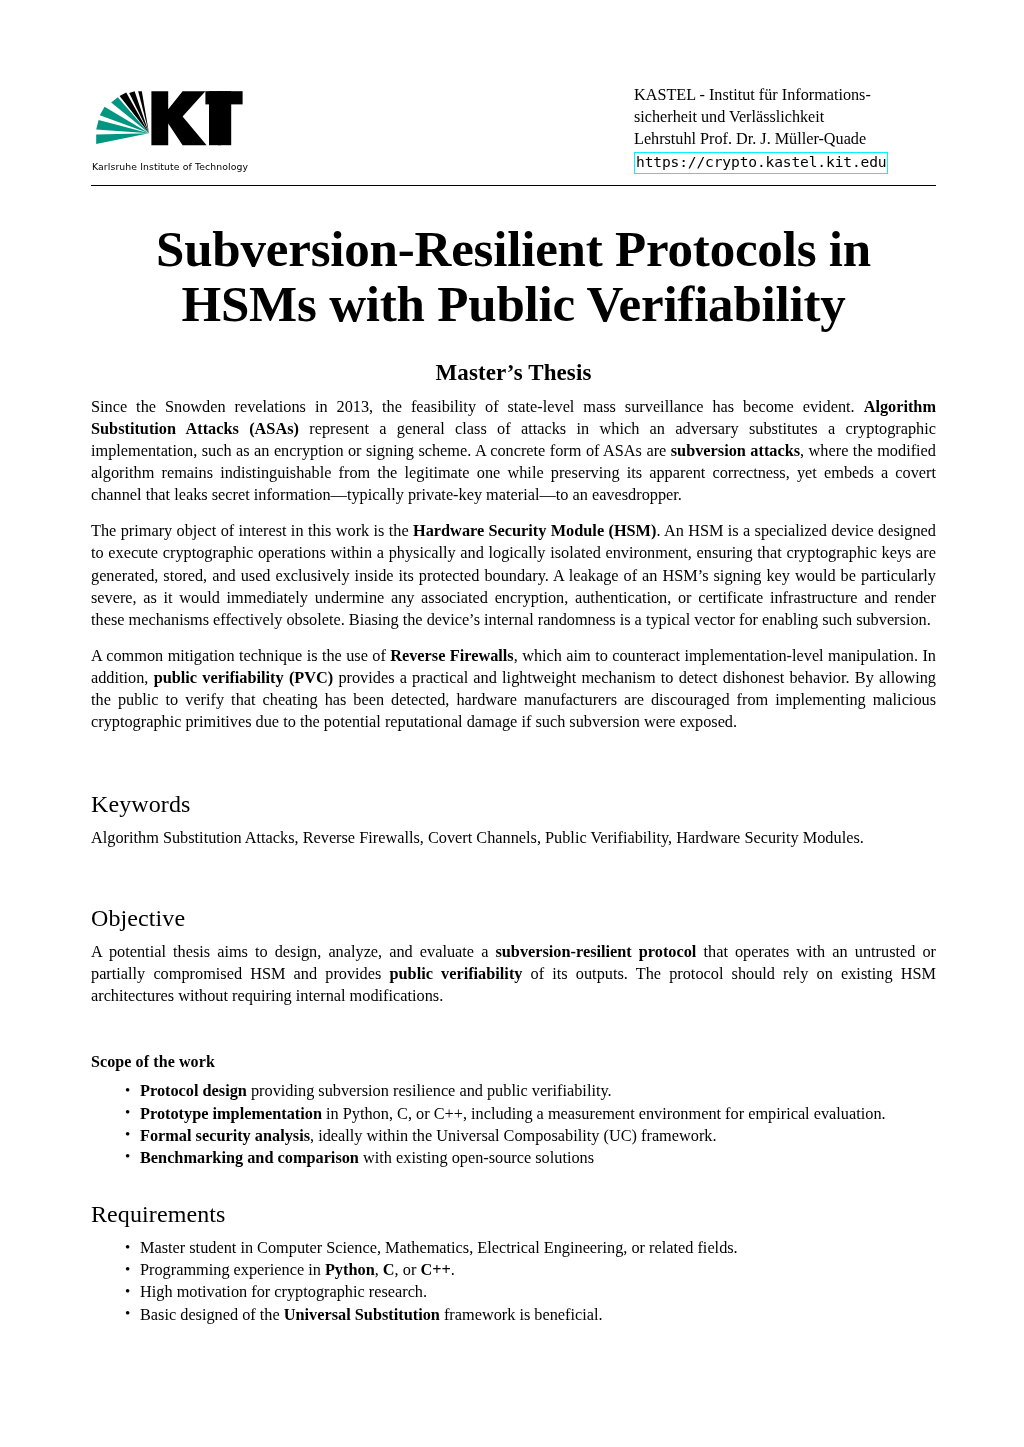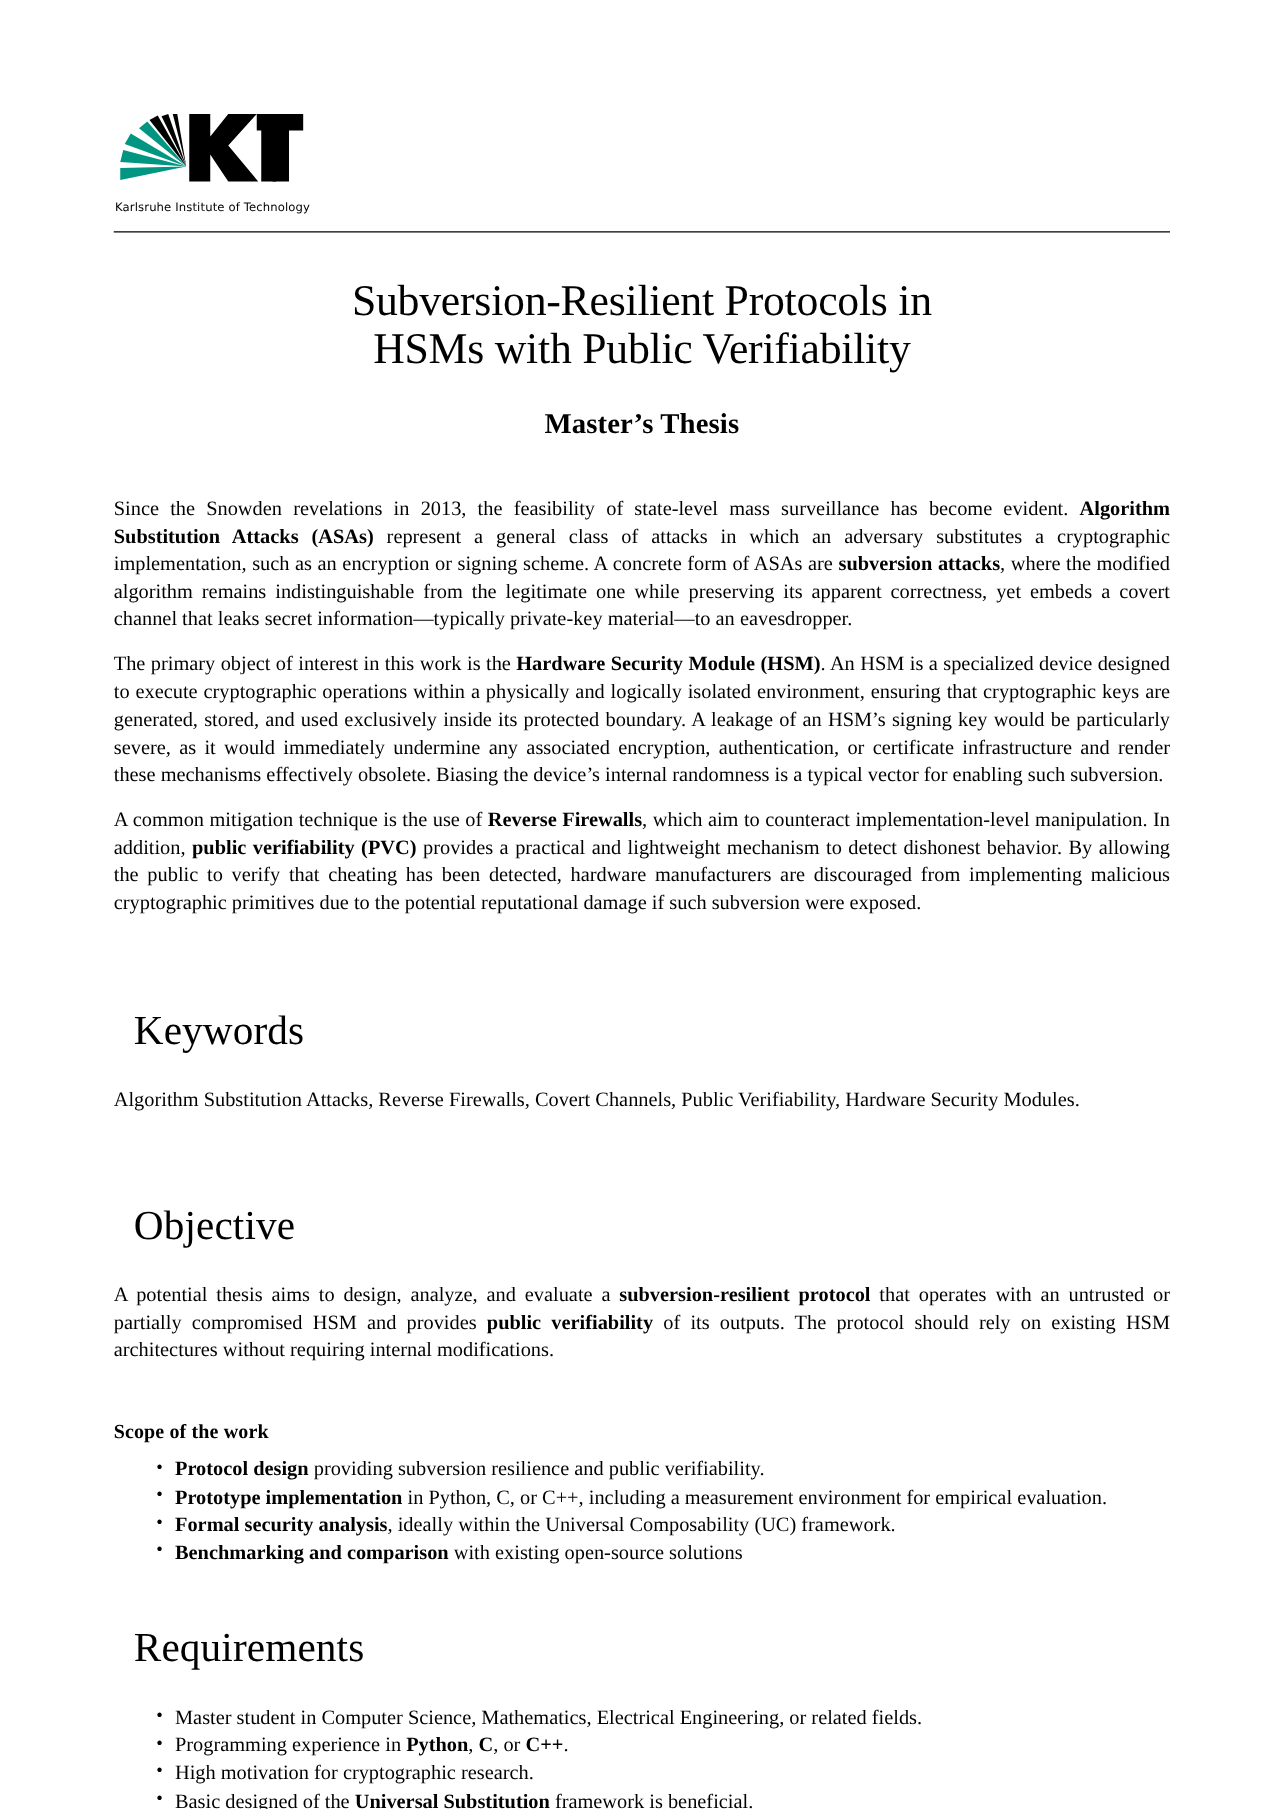--- a/index.html
+++ b/index.html
@@ -82,23 +82,23 @@
   }
   
   .title-wrap {
     position: absolute;
     left: 91px;
     top: 222px;
     width: 845px;
     text-align: center;
   }
   .doc-title {
-    font-size: 35px;
+    font-size: 51px;
     line-height: 1.08;
-    font-weight: normal;
+    font-weight: bold;
     margin: 0;
     letter-spacing: -0.2px;
   }
   .doc-title .tline { display: block; }
   .doc-subtitle {
     font-size: 23px;
     font-weight: bold;
     margin: 0;
     padding-top: 28px;
     letter-spacing: 0.1px;
@@ -113,23 +113,23 @@
   p.body {
     font-size: 16.3px;
     line-height: 1.355;
     text-align: justify;
     margin: 0 0 14px 0;
     -webkit-hyphens: none;
     hyphens: none;
   }
   p.body:last-child { margin-bottom: 0; }
   h2.section {
-    font-size: 33px;
+    font-size: 24px;
     font-weight: normal;
-    margin: 16px;
+    margin: 0;
     padding: 0;
     letter-spacing: 0.1px;
   }
   h3.subsection {
     font-size: 16px;
     font-weight: bold;
     margin: 0;
     padding: 0;
     letter-spacing: 0.1px;
   }
@@ -191,20 +191,26 @@
 
         <polygon points="196,2 252,2 252,24 252,24 252,2" fill="none"></polygon>
         <g fill="#000000">
           <rect x="190" y="2" width="62" height="22"></rect>
           <rect x="211" y="2" width="22" height="90"></rect>
         </g>
       </svg>
       <div class="logo-tagline">Karlsruhe Institute of Technology</div>
     </div>
 
+    <div class="address-block">
+      <div class="address-line">KASTEL - Institut für Informations-</div>
+      <div class="address-line">sicherheit und Verlässlichkeit</div>
+      <div class="address-line">Lehrstuhl Prof. Dr. J. Müller-Quade</div>
+      <div class="url-box"><span class="url-text">https://crypto.kastel.kit.edu</span></div>
+    </div>
   </div>
 
   <div class="rule"></div>
 
   <div class="title-wrap">
     <h1 class="doc-title">
       <span class="tline">Subversion-Resilient Protocols in</span>
       <span class="tline">HSMs with Public Verifiability</span>
     </h1>
     <div class="doc-subtitle">Master’s Thesis</div>

